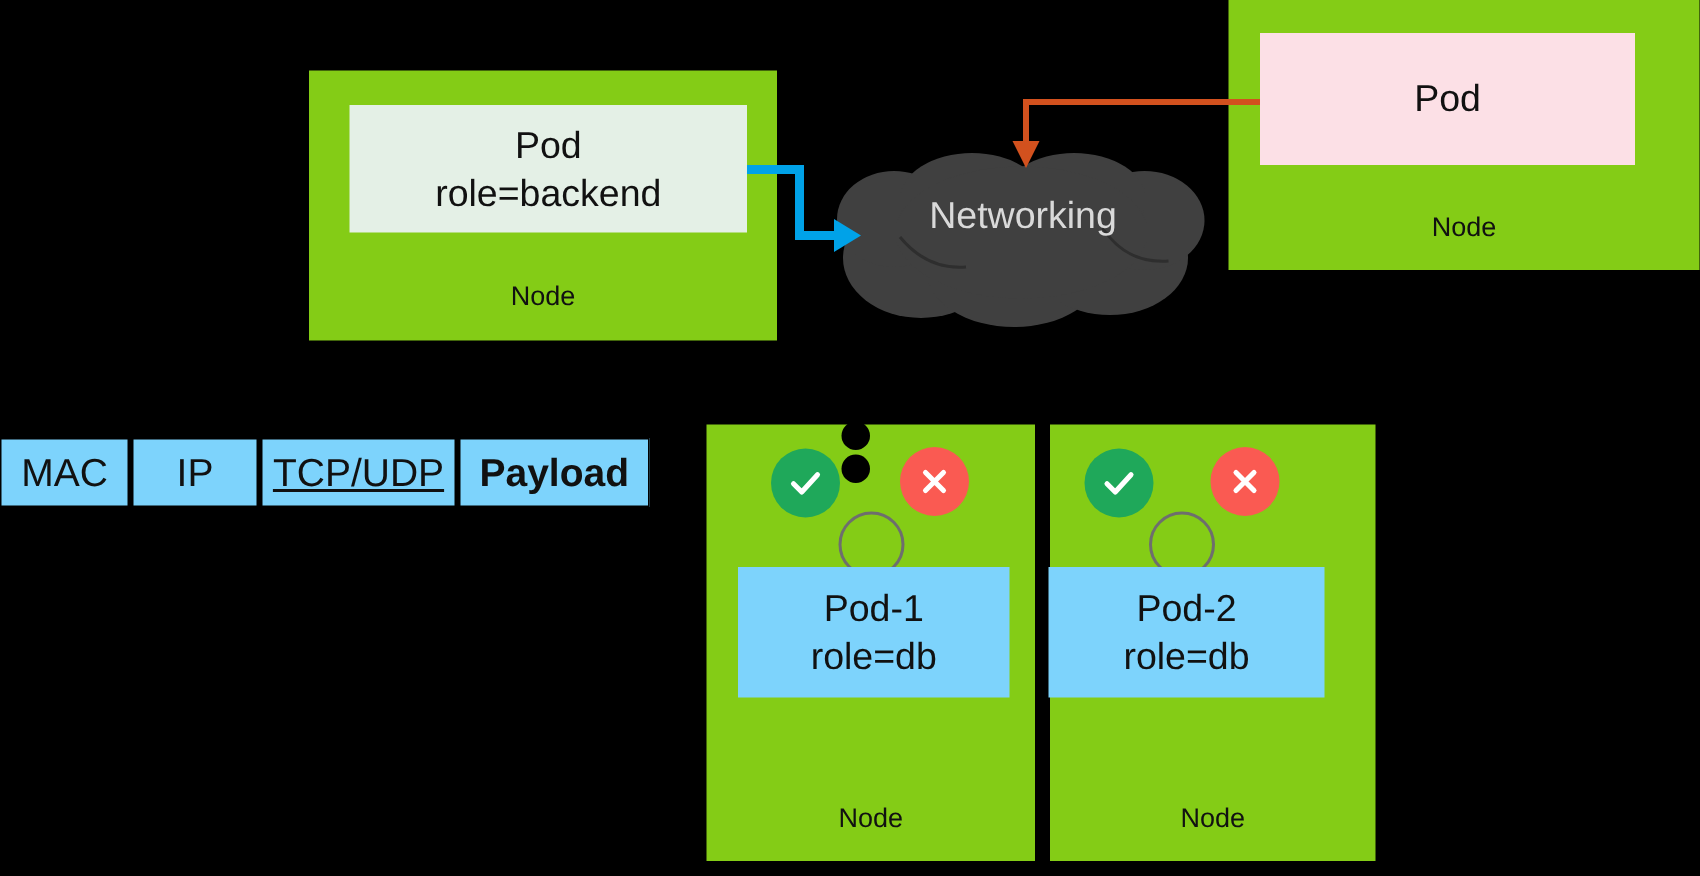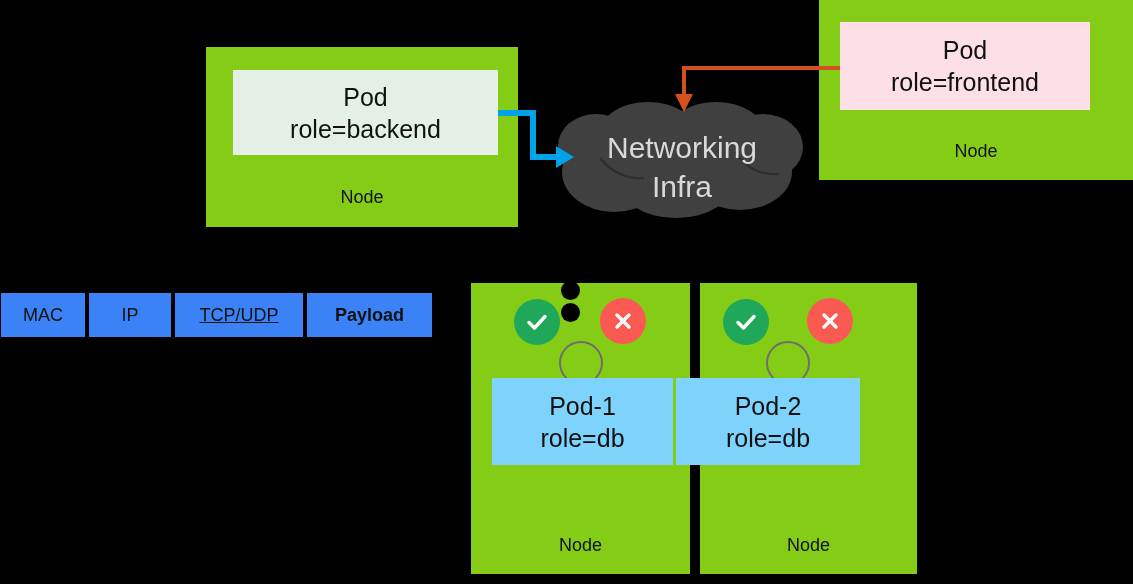--- a/index.html
+++ b/index.html
@@ -40,33 +40,33 @@
   .pod-yellow { background: #7dd3fc; }
   .node-label {
     position: absolute;
     width: 100%;
     text-align: center;
     font-size: 18px;
     color: #111111;
   }
   .pkt-cell {
     position: absolute;
-    background: #3b82f6;
+    background: #7dd3fc;
     border: 1px solid #000000;
     display: flex;
     align-items: center;
     justify-content: center;
-    font-size: 18px;
+    font-size: 26px;
     color: #111111;
     white-space: nowrap;
   }
   .cloud-label {
     position: absolute;
     text-align: center;
-    font-size: 30px;
+    font-size: 25px;
     color: #D9D9D9;
     line-height: 1.3;
     pointer-events: none;
   }
   .badge {
     position: absolute;
     border-radius: 50%;
     display: flex;
     align-items: center;
     justify-content: center;
@@ -101,21 +101,20 @@
     <div class="pod-box pod-green" style="left:27px; top:23px; width:265px; height:85px;">
       <span>Pod</span>
       <span>role=backend</span>
     </div>
     <div class="node-label" style="top:140px;">Node</div>
   </div>
 
   <div class="node" style="left:819px; top:0px; width:314px; height:180px;">
     <div class="pod-box pod-pink" style="left:21px; top:22px; width:250px; height:88px;">
       <span>Pod</span>
-      <span>role=frontend</span>
     </div>
     <div class="node-label" style="top:141px;">Node</div>
   </div>
 
   <svg class="overlay" viewBox="0 0 1133 584" xmlns="http://www.w3.org/2000/svg">
 
     <g>
       <ellipse cx="614" cy="172" rx="52" ry="40" fill="#404040"></ellipse>
       <ellipse cx="676" cy="181" rx="58" ry="37" fill="#404040"></ellipse>
       <ellipse cx="740" cy="172" rx="52" ry="38" fill="#404040"></ellipse>
@@ -144,21 +143,20 @@
     </g>
 
     <g>
       <path d="M 788 278 L 788 340" fill="none" stroke="#000000" stroke-width="3"></path>
       <polygon points="781,336 795,336 788,350" fill="#000000"></polygon>
     </g>
   </svg>
 
   <div class="cloud-label" style="left:582px; top:128px; width:200px;">
     <div>Networking</div>
-    <div>Infra</div>
   </div>
 
   <div>
     <div class="pkt-cell" style="left:0px; top:292px; width:86px; height:46px;">
       <span>MAC</span>
     </div>
     <div class="pkt-cell" style="left:88px; top:292px; width:84px; height:46px;justify-content:center;">
       <span>IP</span>
     </div>
     <div class="pkt-cell" style="left:174px; top:292px; width:130px; height:46px;text-decoration:underline;">
@@ -201,18 +199,18 @@
       <path d="M6 14.5 L11.5 20 L22 8.5" fill="none" stroke="#FFFFFF" stroke-width="3.4" stroke-linecap="round" stroke-linejoin="round"></path>
     </svg>
   </div>
   <div class="badge badge-no" style="left:807px; top:298px; width:46px; height:46px;">
     <svg width="28" height="28" viewBox="0 0 28 28">
       <path d="M8 8 L20 20 M20 8 L8 20" fill="none" stroke="#FFFFFF" stroke-width="3.4" stroke-linecap="round"></path>
     </svg>
   </div>
   <div class="hollow-circle" style="left:766px; top:341px; width:44px; height:44px;"></div>
 
-  <div class="pod-box pod-yellow" style="left:676px; top:378px; width:184px; height:87px;">
+  <div class="pod-box pod-yellow" style="left:699px; top:378px; width:184px; height:87px;">
     <span>Pod-2</span>
     <span>role=db</span>
   </div>
 
 </div>
 
 </body></html>

